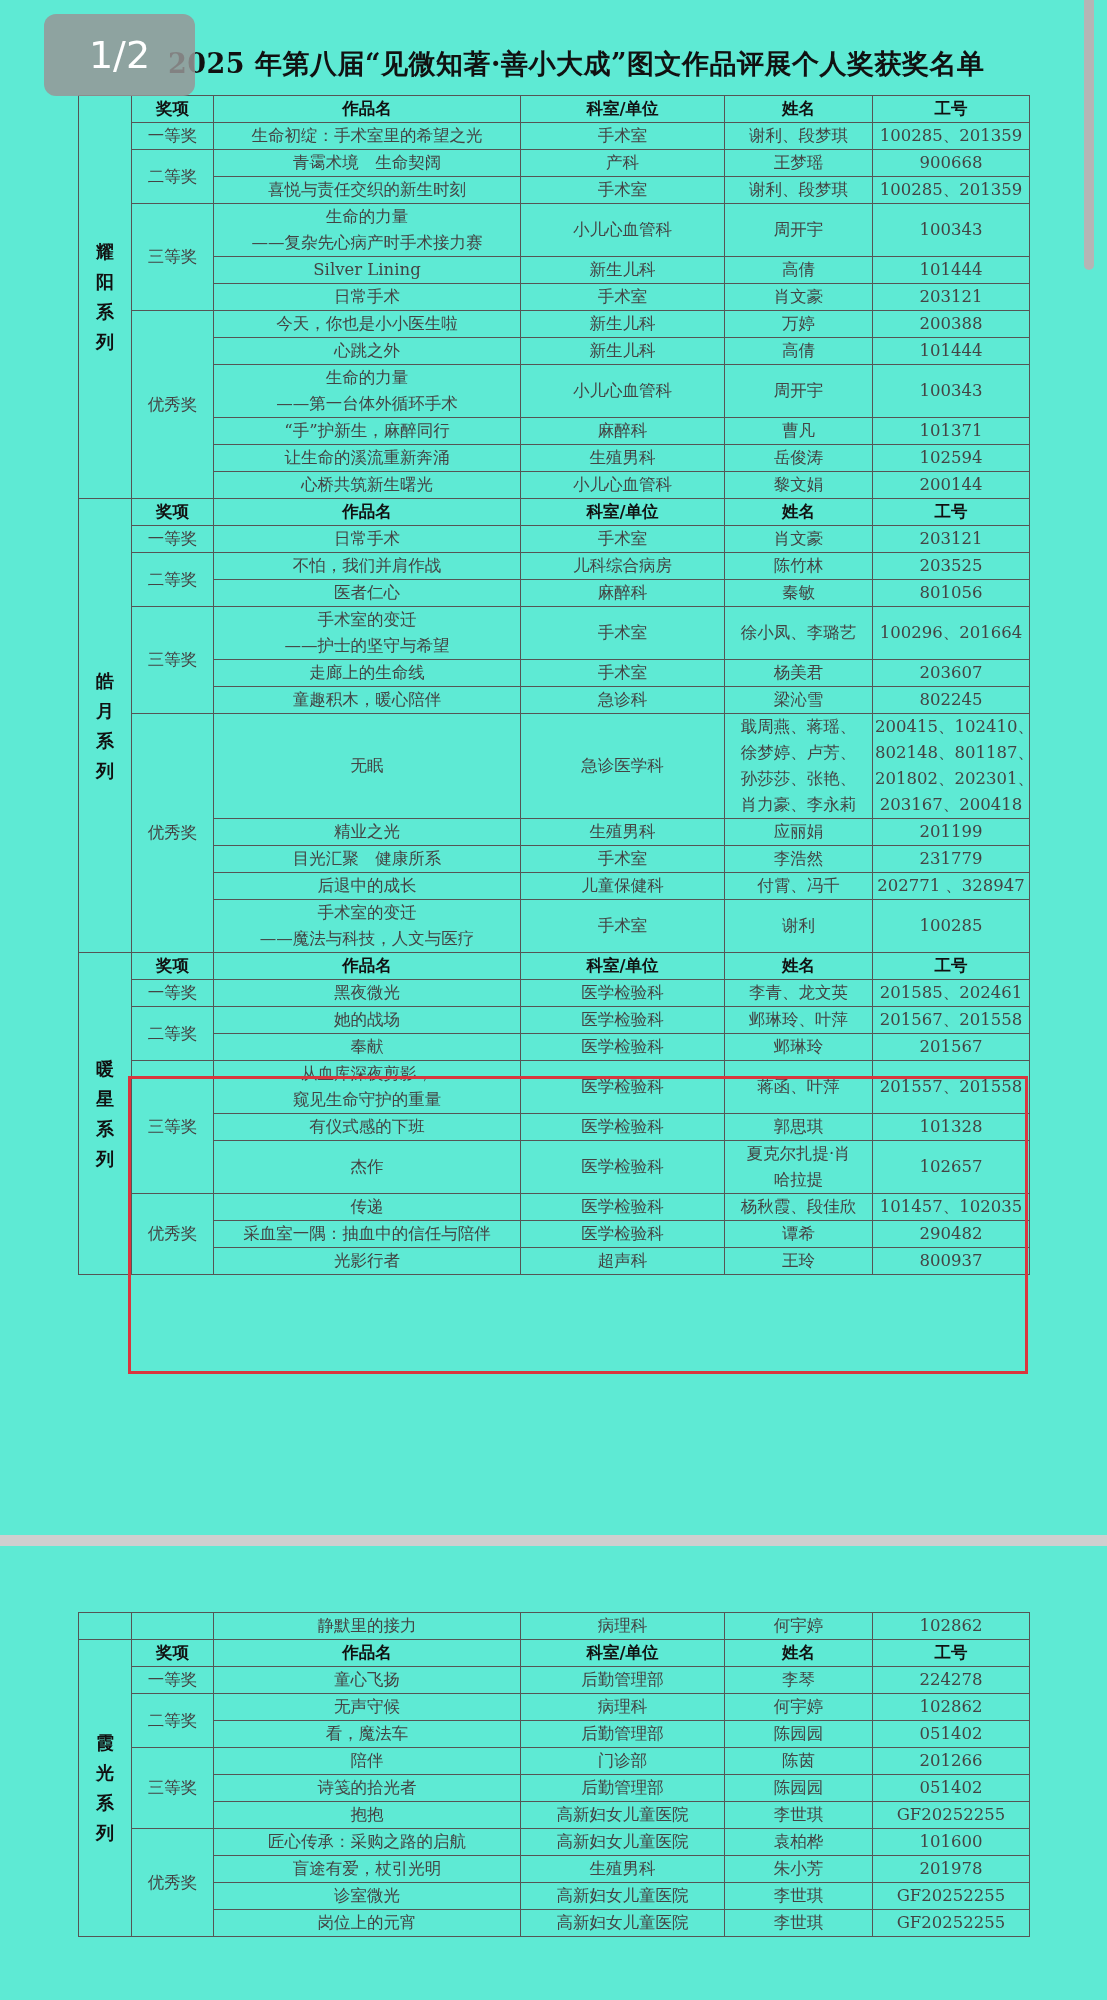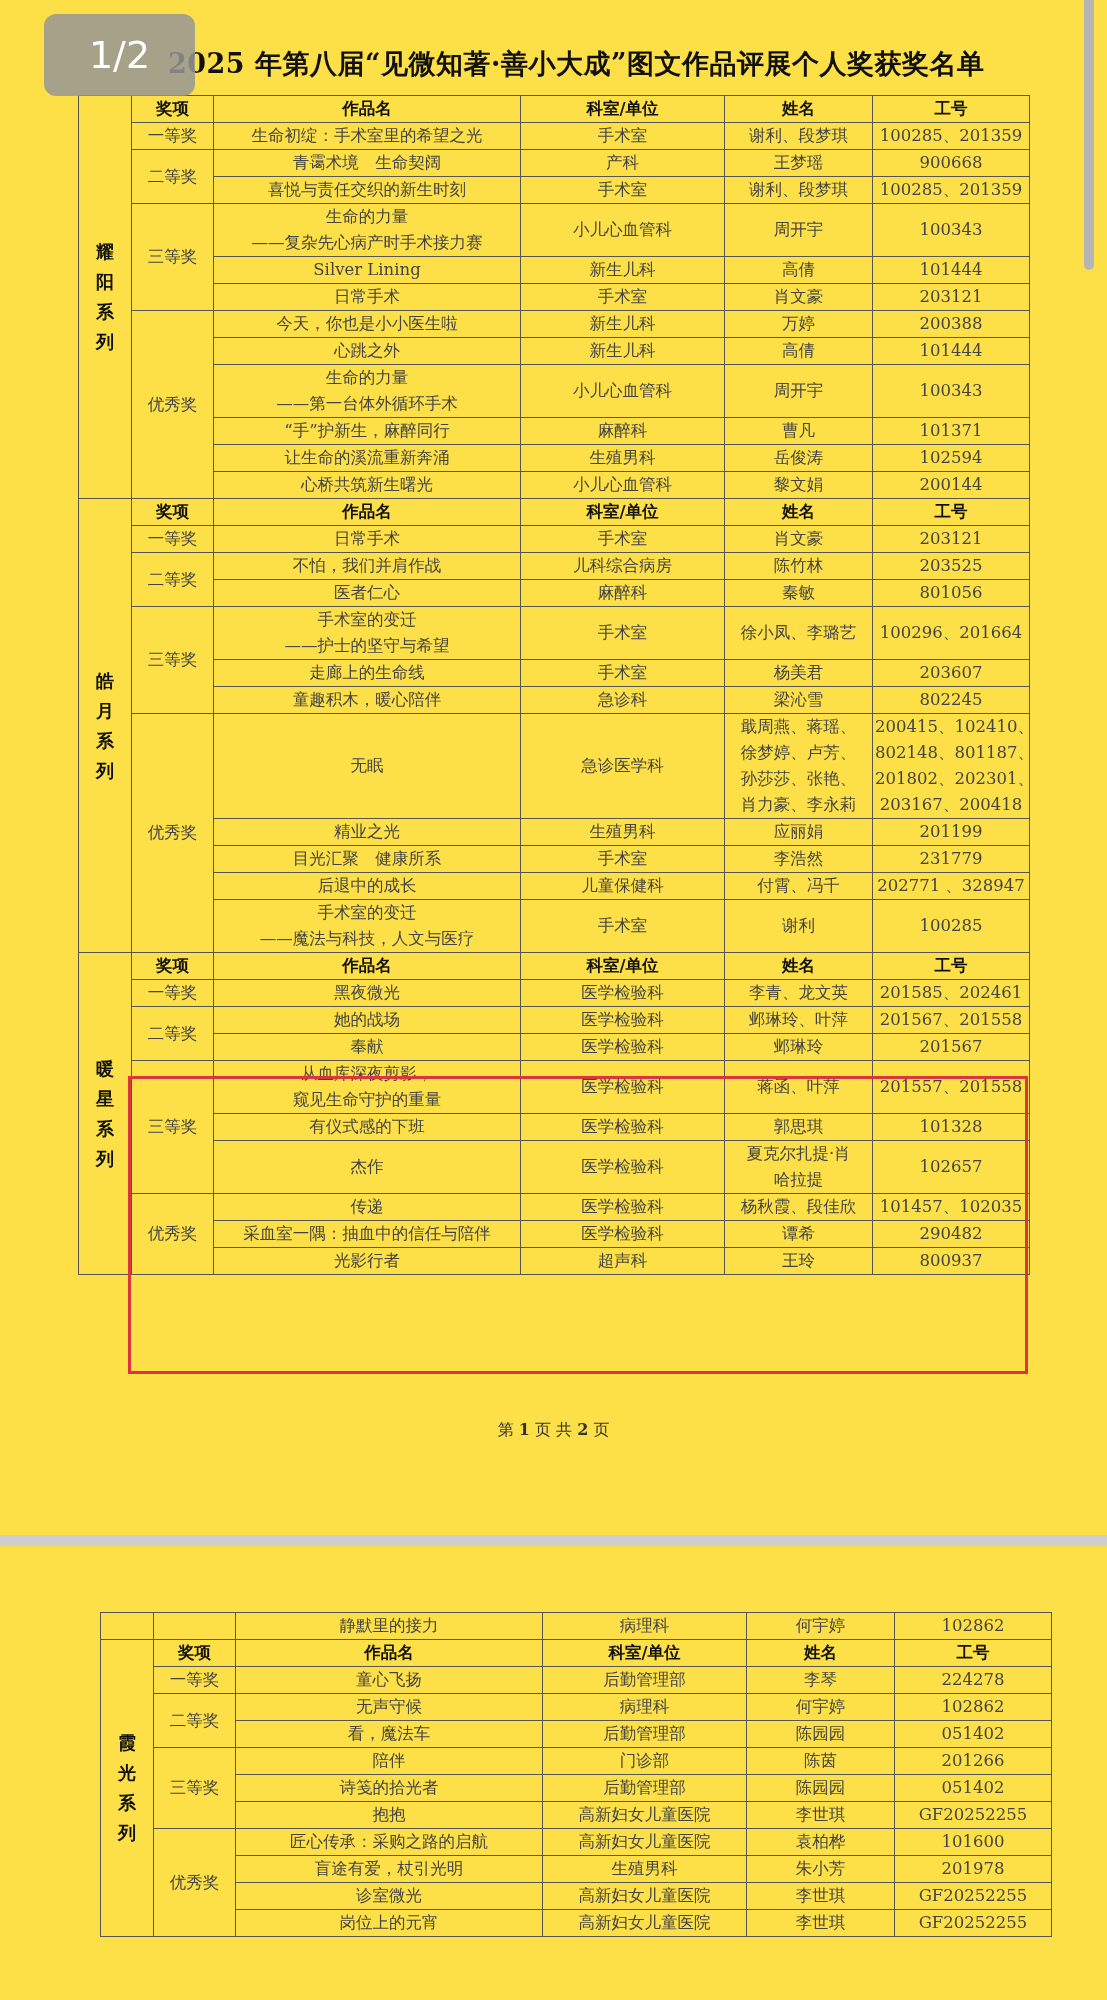--- a/index.html
+++ b/index.html
@@ -1,20 +1,20 @@
 <!DOCTYPE html>
 <html><head>
 <meta charset="utf-8">
 <style>
   html, body { margin:0; padding:0; }
   body {
     width:1107px; height:2000px; background:#ffffff; position:relative; overflow:hidden;
     font-family:"DejaVu Serif","Liberation Serif",serif; color:#333;
   }
-  .page { position:absolute; left:0; width:1107px; background:#fde047; }
+  .page { position:absolute; left:0; width:1107px; background:#5eead4; }
   .page1 { top:0; height:1535px; }
   .gap { position:absolute; left:0; top:1535px; width:1107px; height:11px; background:#cfcfcf; }
   .page2 { top:1546px; height:454px; }
 
   .doc-title {
     position:absolute; left:168px; top:46px; font-size:27px; font-weight:bold; color:#111;
     font-family:"DejaVu Serif","Liberation Serif",serif; letter-spacing:0.5px; white-space:nowrap;
   }
   .page-badge {
     position:absolute; left:44px; top:14px; width:151px; height:82px; background:rgba(150,150,150,0.85);
@@ -24,21 +24,21 @@
   .scrollbar { position:absolute; left:1084px; top:0; width:10px; height:270px; background:#b5b5b5; border-radius:0 0 5px 5px; z-index:5; }
 
   table.awards { position:absolute; border-collapse:collapse; table-layout:fixed; }
   table.awards td {
     border:1.5px solid #555; text-align:center; vertical-align:middle; font-size:16.5px;
     line-height:26px; color:#444; padding:0 2px; overflow:hidden; white-space:nowrap;
   }
   table.awards td.series { font-weight:bold; color:#111; font-size:18px; line-height:30px; white-space:normal; }
   table.awards tr.hdr td { font-weight:bold; color:#111; }
   .t1 { left:78px; top:95px; width:951px; }
-  .t2 { left:78px; top:1612px; width:951px;margin-left:22px; }
+  .t2 { left:78px; top:1612px; width:951px; }
 
   .col-series { width:53px; } .col-award { width:82px; } .col-work { width:307px; }
   .col-dept { width:204px; } .col-name { width:148px; } .col-id { width:157px; }
 
   .highlight { position:absolute; left:128px; top:1076px; width:900px; height:298px; border:3px solid #d9363e; box-sizing:border-box; z-index:4; pointer-events:none; }
   .footer { position:absolute; left:0; width:1107px; top:1420px; text-align:center; font-size:16px; color:#333; }
   .footer b { font-weight:bold; }
 </style>
 </head>
 <body>
@@ -498,27 +498,20 @@
           <td>
             <div>王玲</div>
           </td>
           <td>
             <div>800937</div>
           </td>
         </tr>
       </tbody>
   </table>
   <div class="highlight"></div>
-  <div class="footer">
-    <span>第</span>
-    <b>1</b>
-    <span>页 共</span>
-    <b>2</b>
-    <span>页</span>
-  </div>
 </div>
 
 <div class="gap"></div>
 
 <div class="page page2">
   <table class="awards t2" style="top:66px;">
     <colgroup>
         <col class="col-series">
         <col class="col-award">
         <col class="col-work">

